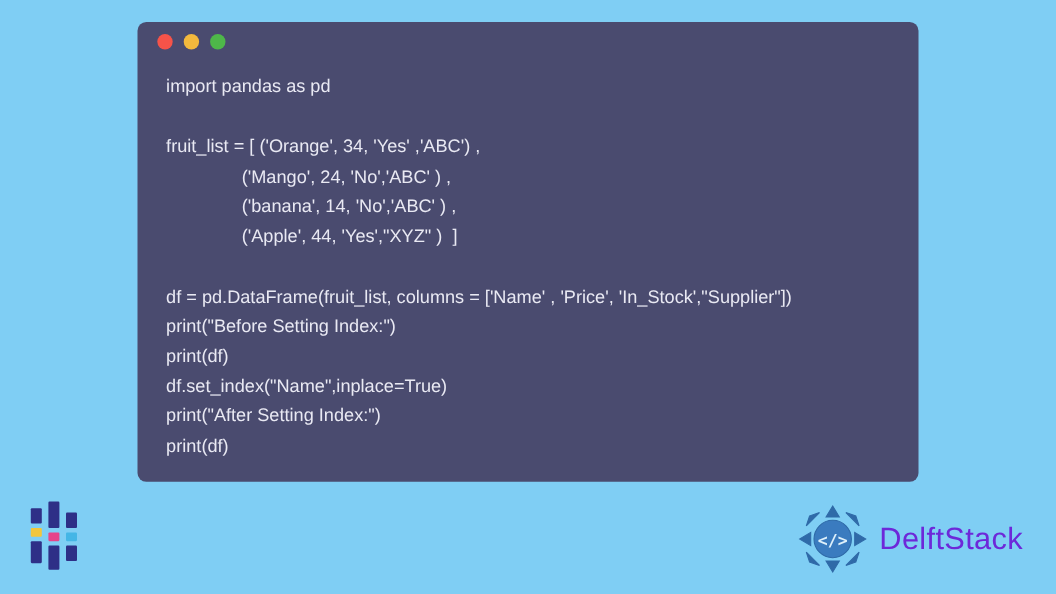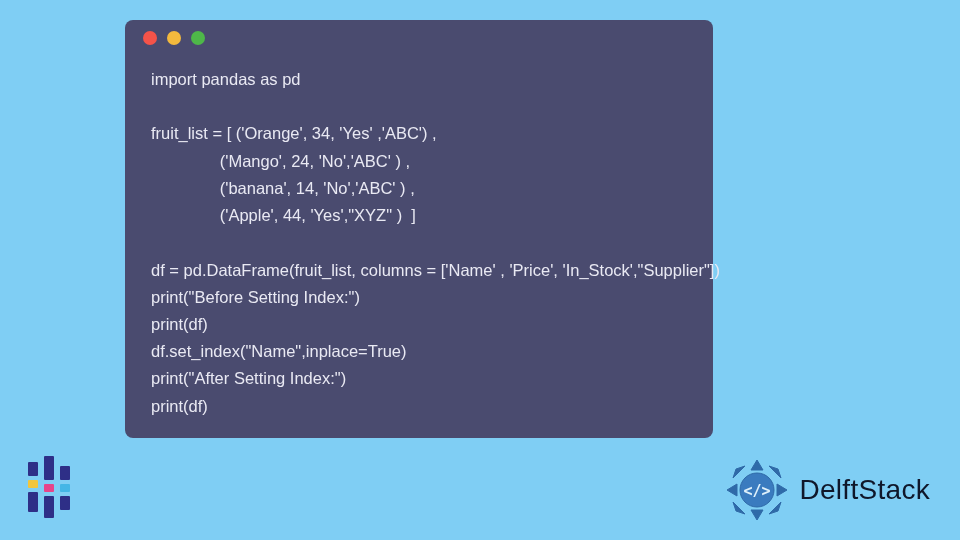--- a/index.html
+++ b/index.html
@@ -8,21 +8,21 @@
     height: 540px;
     background: #7fcef4;
     font-family: -apple-system, BlinkMacSystemFont, "Segoe UI", Arial, sans-serif;
     position: relative;
     overflow: hidden;
   }
   .code-window {
     position: absolute;
     left: 125px;
     top: 20px;
-    width: 588px;
+    width: 710px;
     background: #4a4b6f;
     border-radius: 8px;
     padding-bottom: 18px;
   }
   .titlebar {
     height: 36px;
     display: flex;
     align-items: center;
     padding-left: 18px;
     gap: 10px;
@@ -59,21 +59,21 @@
     position: absolute;
     right: 30px;
     bottom: 18px;
     display: flex;
     align-items: center;
     gap: 10px;
   }
   .brand-text {
     font-size: 28px;
     font-weight: 500;
-    color: #0f172a;
+    color: #6d28d9;
     letter-spacing: 0.3px;
   }
   .brand-badge {
     width: 64px;
     height: 64px;
     position: relative;
   }
 </style>
 </head>
 <body>

